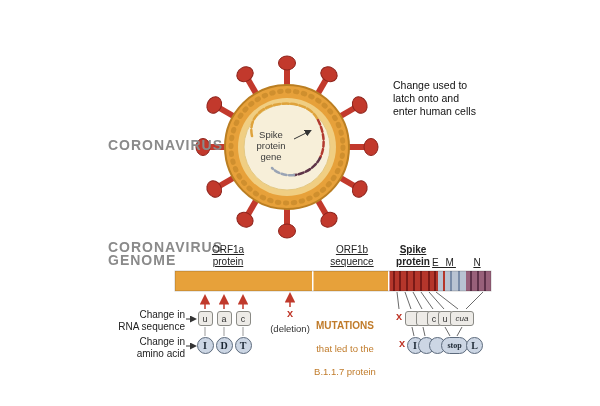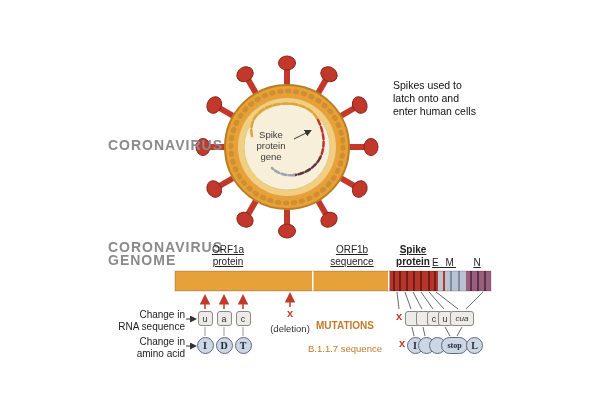--- a/index.html
+++ b/index.html
@@ -126,21 +126,21 @@
       <line x1="483" y1="292" x2="466" y2="309"></line>
       <line x1="412" y1="327" x2="414" y2="336"></line>
       <line x1="423" y1="327" x2="425" y2="336"></line>
       <line x1="445" y1="327" x2="450" y2="336"></line>
       <line x1="462" y1="327" x2="457" y2="336"></line>
     </g>
   </svg>
 
   <div class="t kicker" style="left:108px;top:139px;">CORONAVIRUS</div>
 
-  <div class="t note" style="left:393px;top:79px;width:112px;">Spikes used to
+  <div class="t note" style="left:393px;top:79px;width:112px;">Change used to
 latch onto and
 enter human cells</div>
 
   <div class="t innerlbl" style="left:243px;top:129px;width:56px;">Spike
 protein
 gene</div>
 
   <div class="t kicker" style="left:108px;top:241px;">CORONAVIRUS
 GENOME</div>
 
@@ -164,21 +164,22 @@
 
   <div class="redx" style="left:284px;top:307px;">x</div>
   <div class="t del" style="left:264px;top:323px;width:52px;">(deletion)</div>
 
   <div class="acirc" style="left:196.5px;top:337px;">I</div>
   <div class="acirc" style="left:215.5px;top:337px;">D</div>
   <div class="acirc" style="left:234.5px;top:337px;">T</div>
 
   <div class="t mutnote" style="left:300px;top:308px;width:90px;">
     <div class="b">MUTATIONS</div>
-    <div>B.1.1.7 sequence</div>
+    <div>that led to the</div>
+    <div>B.1.1.7 protein</div>
   </div>
 
   <div class="redx" style="left:393px;top:310px;">x</div>
   <div class="nbox" style="left:404.5px;top:311px;"></div>
   <div class="nbox" style="left:415.5px;top:311px;"></div>
   <div class="nbox" style="left:426.5px;top:311px;">c</div>
   <div class="nbox" style="left:437.5px;top:311px;">u</div>
   <div class="nbox wide" style="left:450px;top:311px;">cua</div>
 
   <div class="redx" style="left:396px;top:337px;">x</div>

